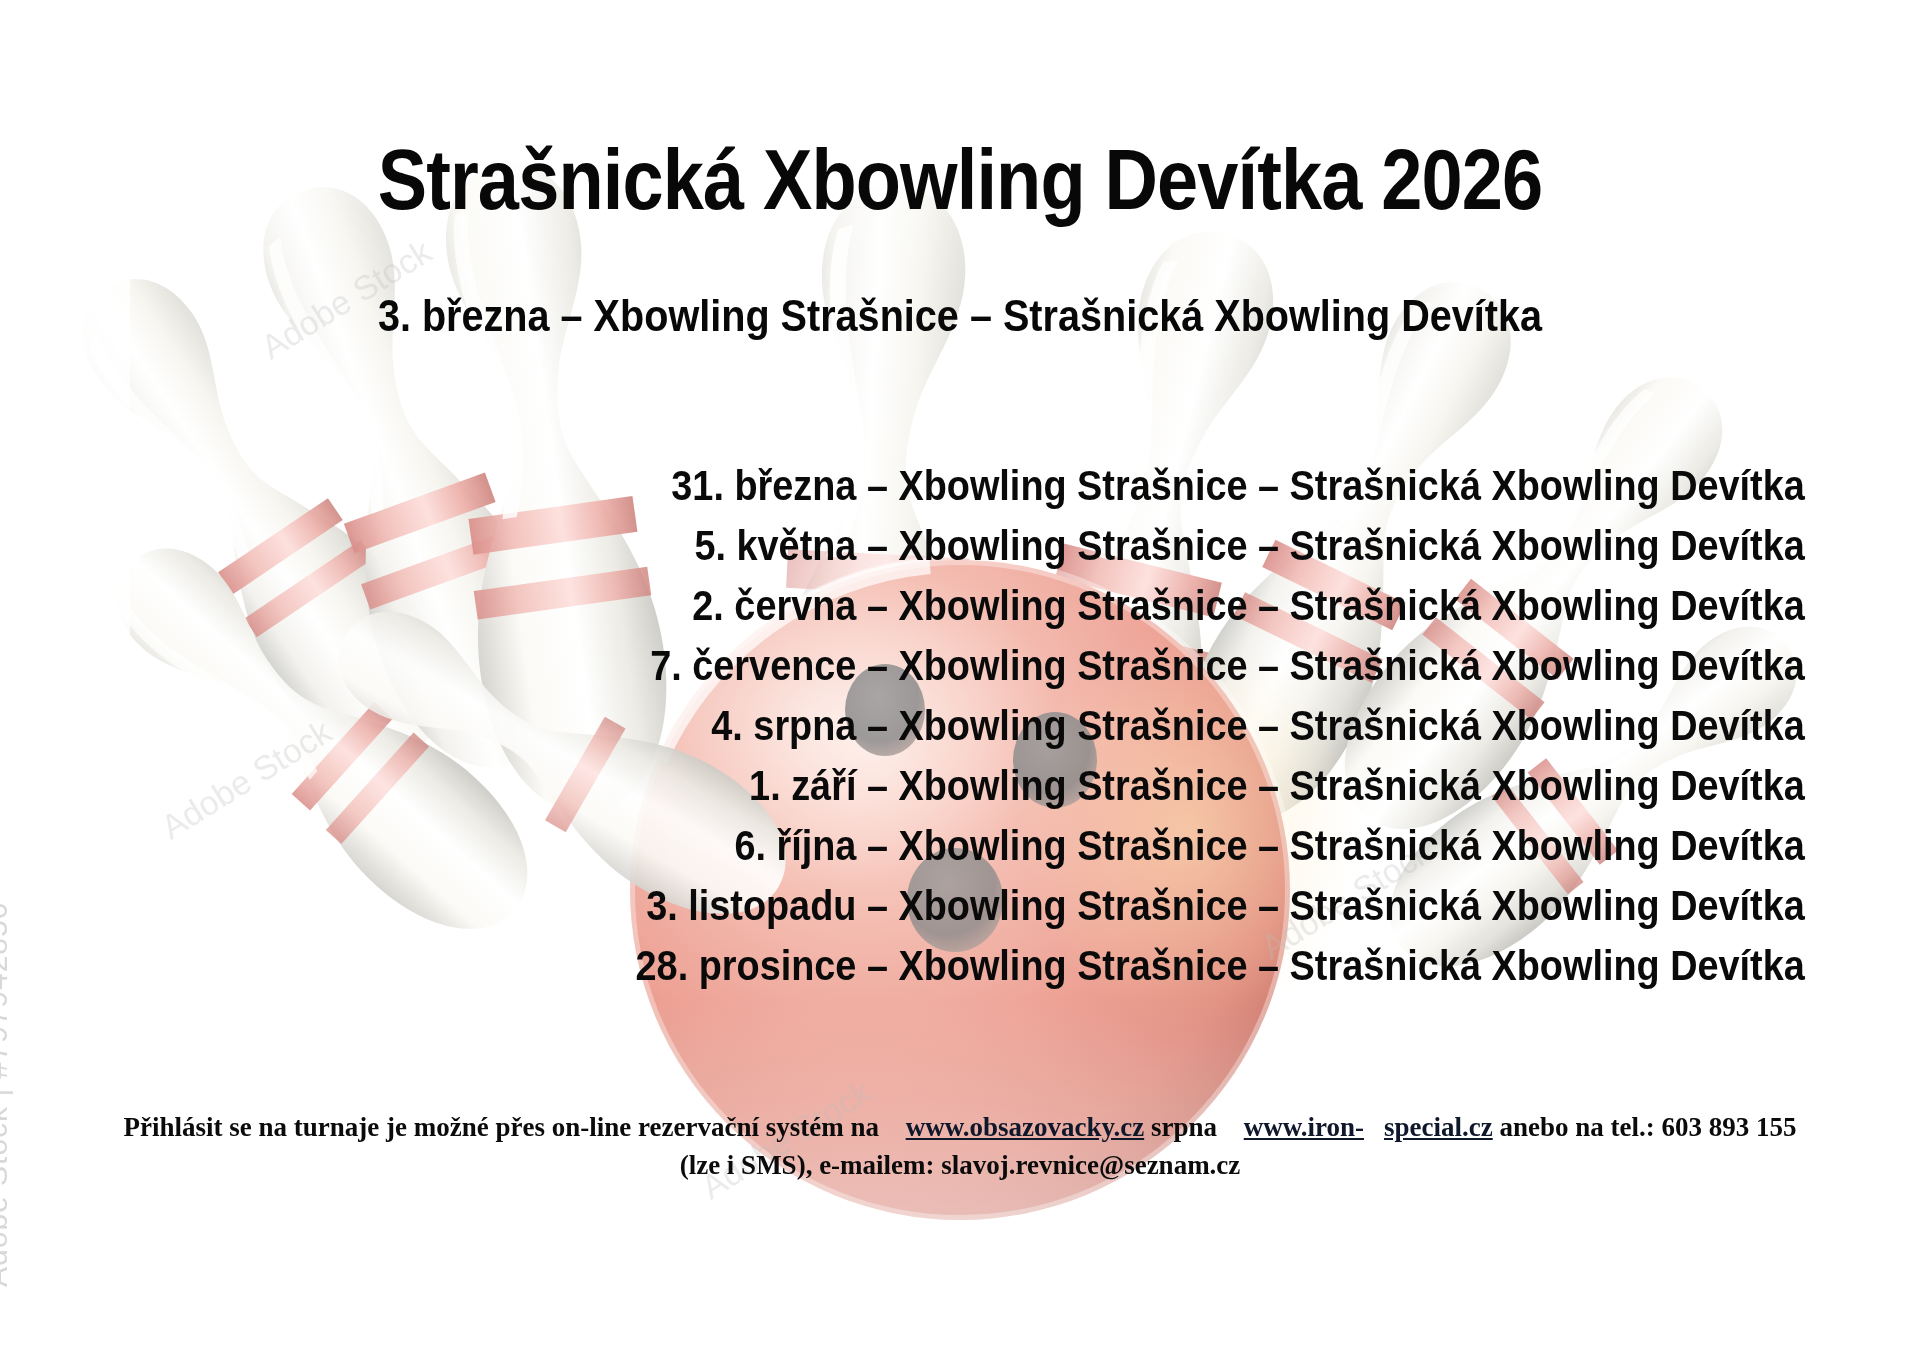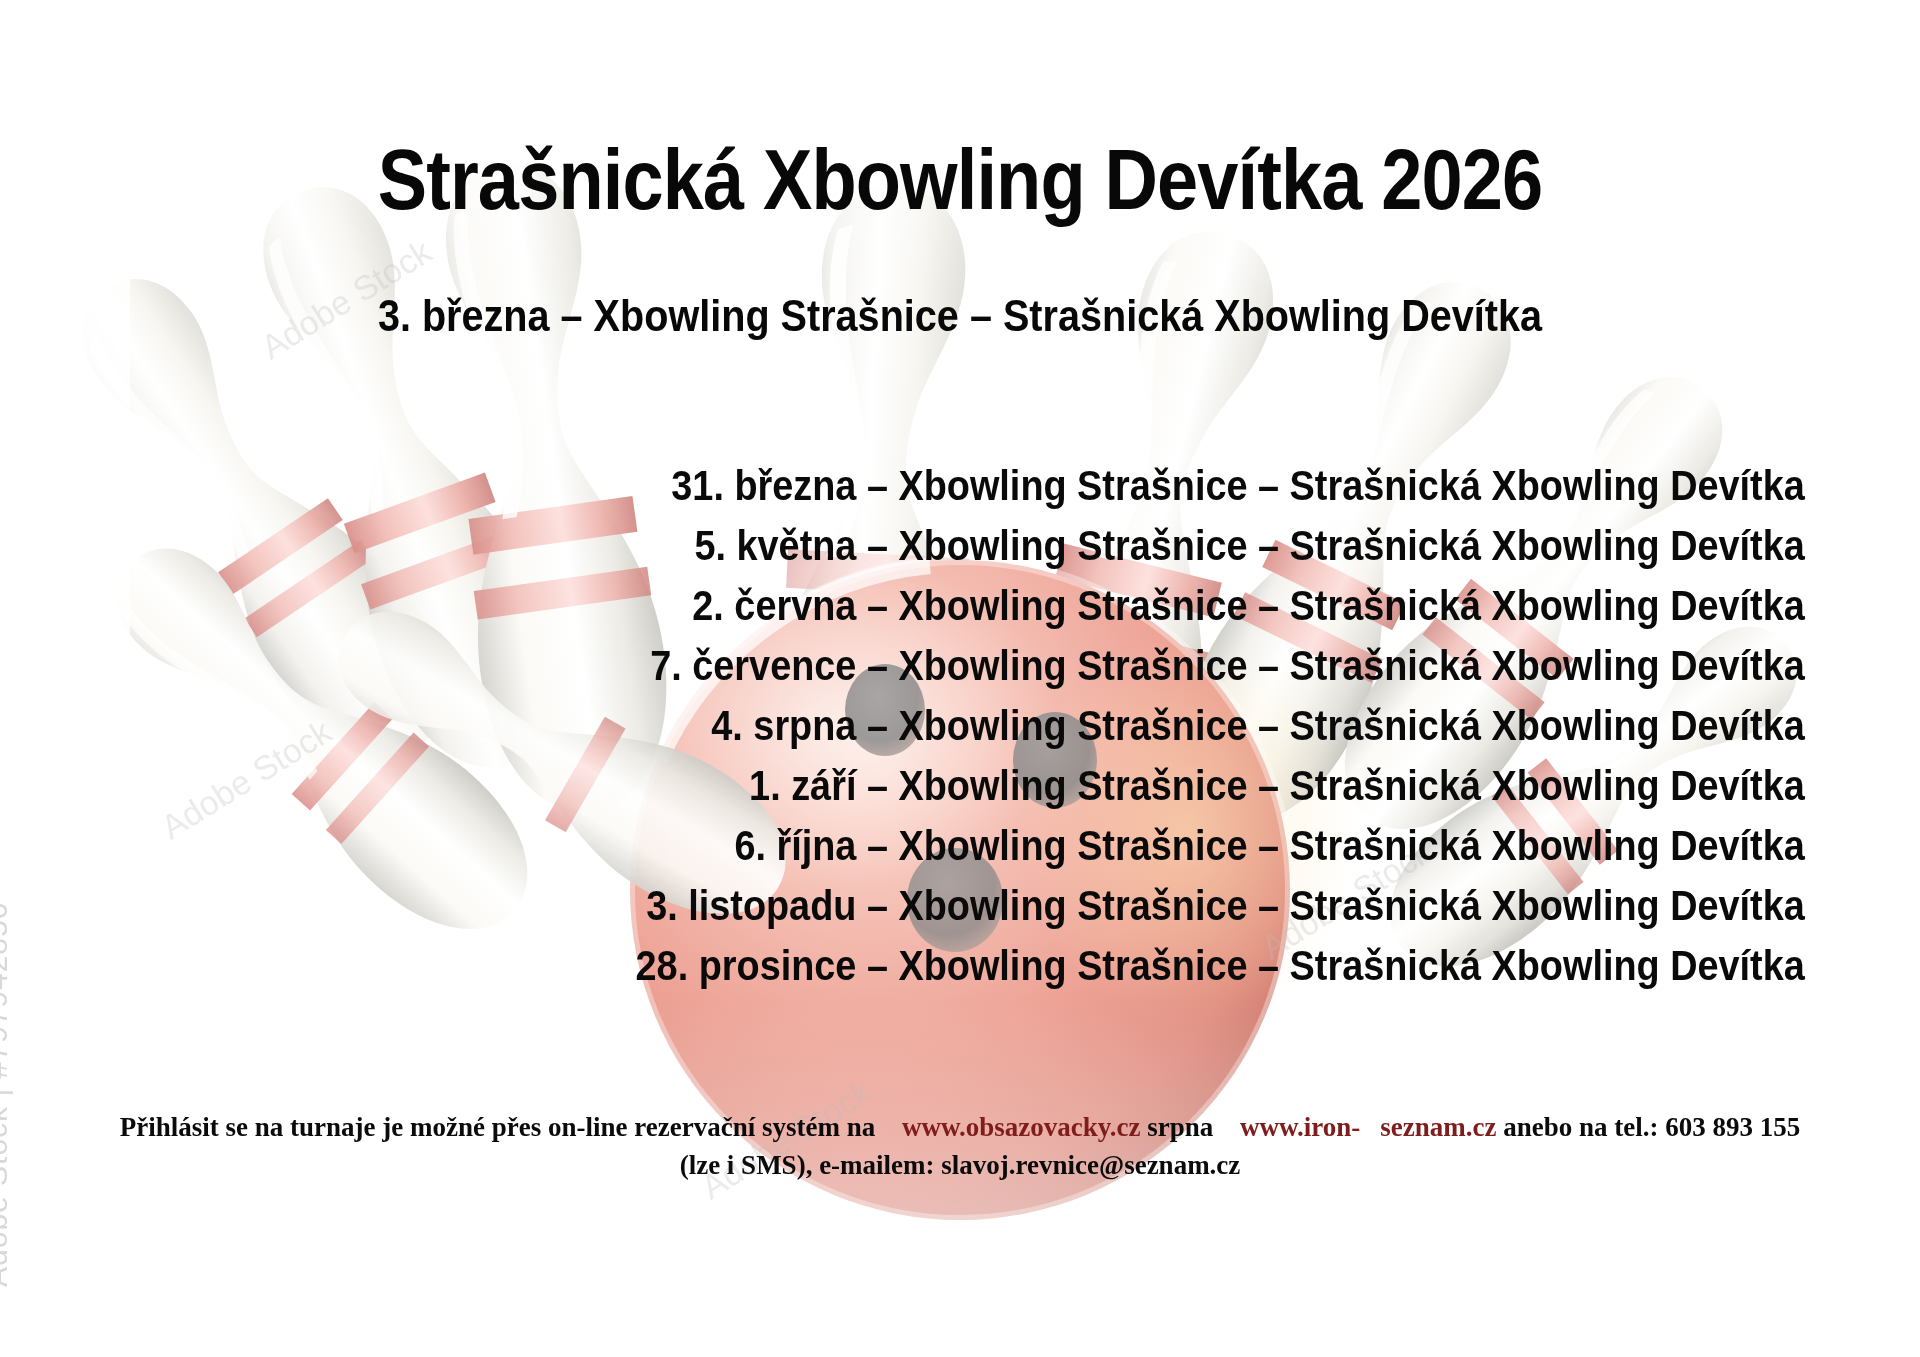--- a/index.html
+++ b/index.html
@@ -96,21 +96,22 @@
     left:100px;right:100px;
     top:1108px;
     text-align:center;
     font-family:"Liberation Serif",serif;
     font-weight:700;
     font-size:27px;
     line-height:38px;
     color:#0b0b0b;
   }
   .footer a,.footer .lnk{
-    color:#7f1d1d;
+    color:#0f172a;
+    text-decoration:underline;
     text-underline-offset:2px;
     margin-left:20px;
   }
 </style>
 </head>
 <body>
 
 <div class="poster">
 
   <div class="bg">
@@ -289,19 +290,19 @@
       <div class="date-line">5. května – Xbowling Strašnice – Strašnická Xbowling Devítka</div>
       <div class="date-line">2. června – Xbowling Strašnice – Strašnická Xbowling Devítka</div>
       <div class="date-line">7. července – Xbowling Strašnice – Strašnická Xbowling Devítka</div>
       <div class="date-line">4. srpna – Xbowling Strašnice – Strašnická Xbowling Devítka</div>
       <div class="date-line">1. září – Xbowling Strašnice – Strašnická Xbowling Devítka</div>
       <div class="date-line">6. října – Xbowling Strašnice – Strašnická Xbowling Devítka</div>
       <div class="date-line">3. listopadu – Xbowling Strašnice – Strašnická Xbowling Devítka</div>
       <div class="date-line">28. prosince – Xbowling Strašnice – Strašnická Xbowling Devítka</div>
     </div>
 
-    <div class="footer"><span>Přihlásit se na turnaje je možné přes on-line rezervační systém na </span><span class="lnk">www.obsazovacky.cz</span><span> srpna </span><span class="lnk">www.iron-</span><span class="lnk">seznam.cz</span><span> anebo na tel.: 603 893 155 (lze i SMS), e-mailem: slavoj.revnice@seznam.cz</span></div>
+    <div class="footer"><span>Přihlásit se na turnaje je možné přes on-line rezervační systém na </span><span class="lnk">www.obsazovacky.cz</span><span> srpna </span><span class="lnk">www.iron-</span><span class="lnk">special.cz</span><span> anebo na tel.: 603 893 155 (lze i SMS), e-mailem: slavoj.revnice@seznam.cz</span></div>
 
   </div>
 
   <div class="watermark">Adobe Stock | #797942850</div>
 
 </div>
 
 </body></html>

